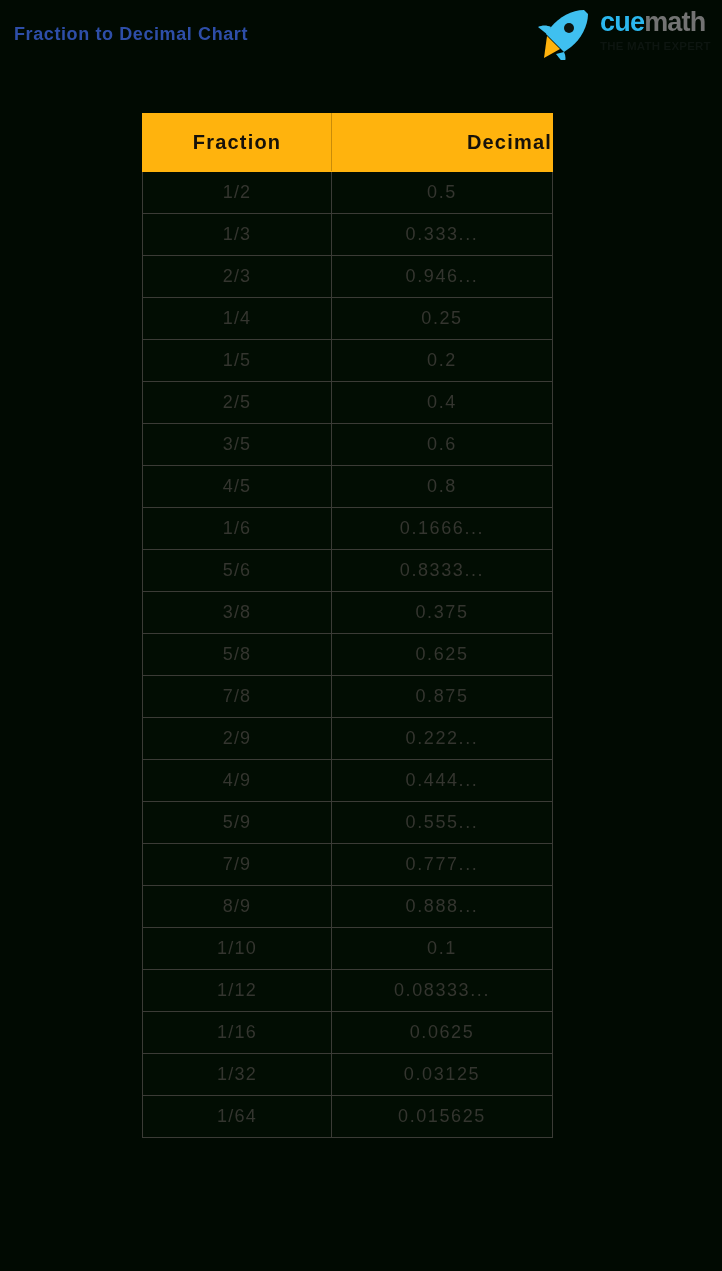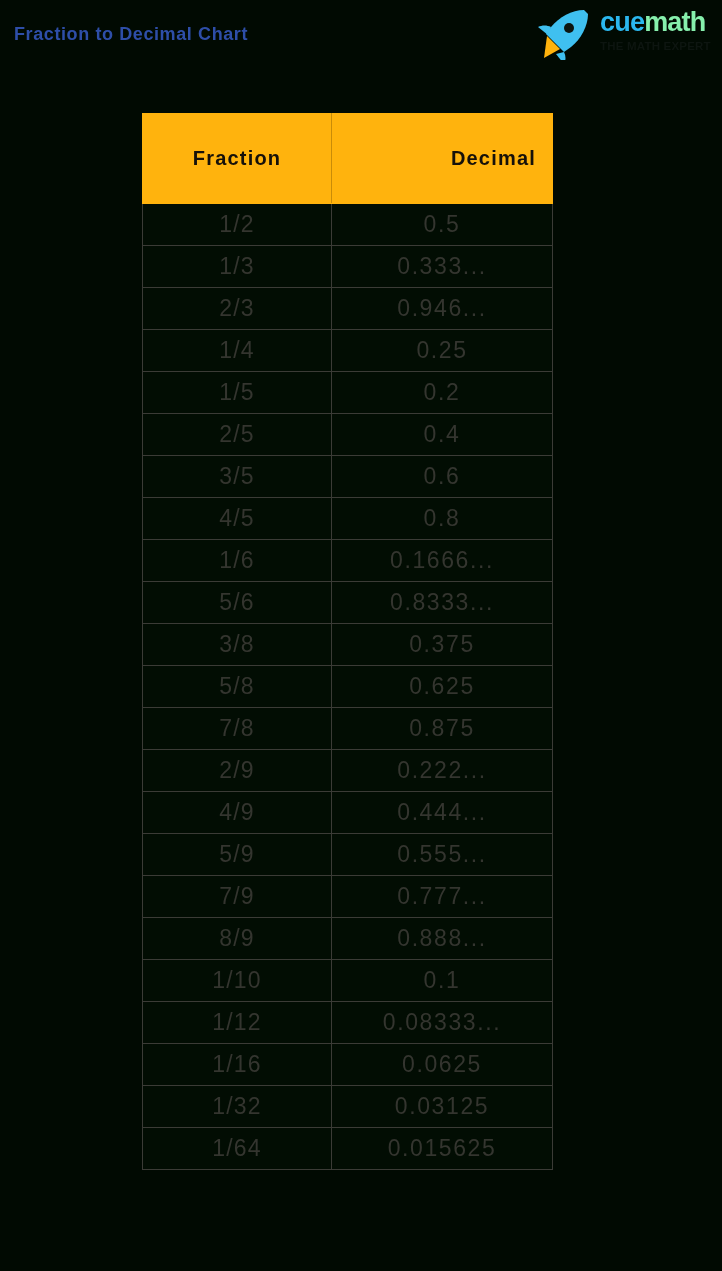--- a/index.html
+++ b/index.html
@@ -54,21 +54,21 @@
     width: 112px;
   }
   .brand-wordmark {
     font-size: 27px;
     font-weight: bold;
     letter-spacing: -0.8px;
     line-height: 1;
     white-space: nowrap;
   }
   .brand-cue { color: #2bb7ee; margin-top: 16px; }
-  .brand-math { color: #86efac; }
+  .brand-math { color: #737373; }
   .brand-tagline {
     margin-top: 4px;
     font-size: 11.5px;
     font-weight: bold;
     letter-spacing: 0.2px;
     color: #0d1510;
     white-space: nowrap;
   }
 
   
@@ -86,36 +86,36 @@
   table.fd-table col.col-fraction { width: 189px; }
   table.fd-table col.col-decimal  { width: 221px; }
 
   table.fd-table thead th {
     background: #ffb30d;
     color: #16110a;
     font-size: 20px;
     font-weight: bold;
     letter-spacing: 1.2px;
     height: 57px;
-    padding: 16px;
+    padding: 0;
     text-align: center;
     border: 1px solid #ffb30d;
     border-right-color: #c98c08;
     margin-left: 12px;
   }
   table.fd-table thead th:last-child {
     border-right-color: #ffb30d;
     text-align: right;
   }
 
   table.fd-table tbody td {
     height: 41px;
     padding: 0;
     text-align: center;
-    font-size: 23px;
+    font-size: 18px;
     letter-spacing: 1.2px;
     color: #34352f;
     background: #020d03;
     border: 1px solid #3b3b36;
   }
   table.fd-table tbody td.cell-decimal {
     letter-spacing: 1.6px;
   }
 </style>
 </head>

